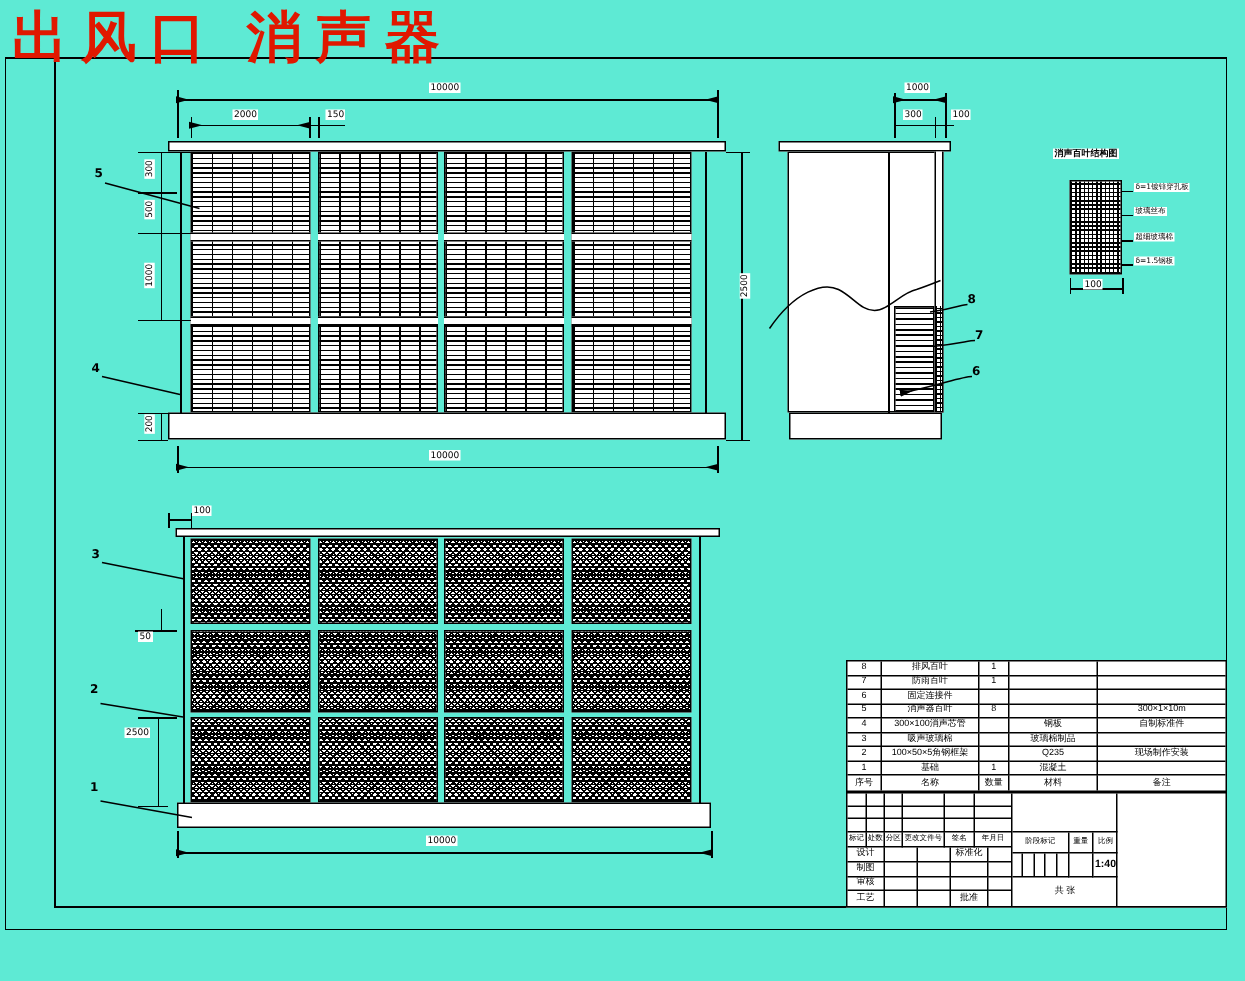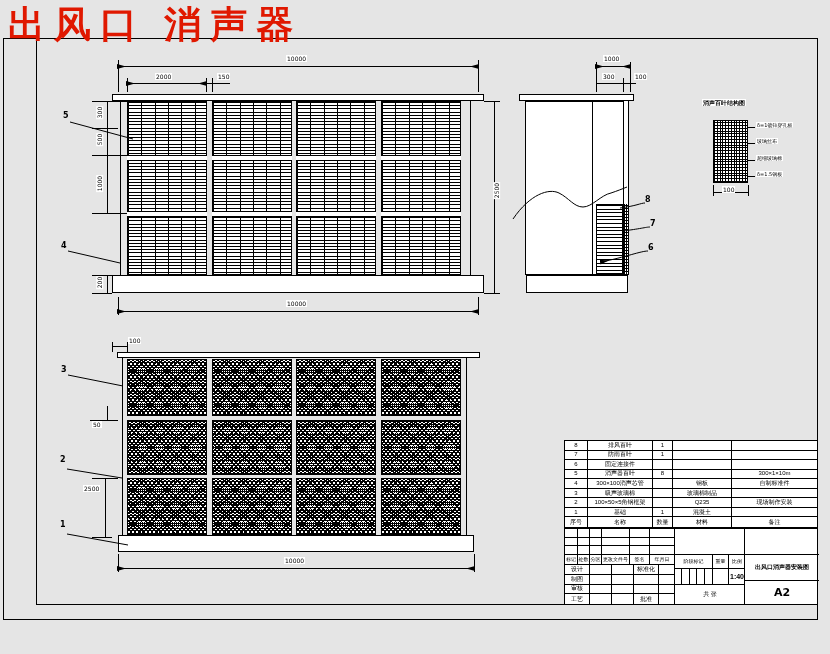--- a/index.html
+++ b/index.html
@@ -1,16 +1,16 @@
 <!DOCTYPE html>
 <html><head>
 <meta charset="utf-8">
 <style>
   html,body{margin:0;padding:0;background:#fff;}
-  #canvas{position:relative;width:830px;height:654px;background:#e5e5e5;overflow:hidden;
+  #canvas{position:relative;width:830px;height:654px;background:#5eead4;overflow:hidden;
           font-family:"Liberation Sans",sans-serif;color:#000;}
   svg.overlay{position:absolute;left:0;top:0;pointer-events:none;}
   
   #main-title{position:absolute;left:8px;top:0px;font-family:"Liberation Serif",serif;
               font-weight:bold;font-size:37px;color:#e01800;letter-spacing:9px;white-space:nowrap;z-index:5;}
   
   .lv{position:absolute;top:101px;height:174px;width:80px;border:1px solid #000;box-sizing:border-box;
       background-color:#fff;
       background-image:repeating-linear-gradient(90deg,#000 0 1px,transparent 1px 13.3px),
                        repeating-linear-gradient(180deg,#000 0 1px,transparent 1px 3.2px);}
@@ -311,20 +311,15 @@
         <div style="border-right:1px solid #000;"></div>
           <div style="border-right:1px solid #000;"></div>
         <div style="border-right:1px solid #000;"></div>
           <div style="border-right:1px solid #000;"></div>
           <div></div>
       </div>
       <div class="tbcell" style="position:absolute;left:38px;top:40px;width:16px;height:16px;border-right:1px solid #000;border-bottom:1px solid #000;box-sizing:border-box;"></div>
       <div class="tbcell" style="position:absolute;left:54px;top:40px;width:16px;height:16px;border-bottom:1px solid #000;box-sizing:border-box;font-weight:bold;font-size:7px;">1:40</div>
       <div class="tbcell" style="position:absolute;left:0;top:56px;width:70px;height:19px;">共 张</div>
     </div>
-    <div id="tb-right">
-      <div class="tbcell" style="position:absolute;left:0;top:0;width:74px;height:26px;border-bottom:1px solid #000;box-sizing:border-box;"></div>
-      <div class="tbcell" style="position:absolute;left:0;top:26px;width:74px;height:26px;border-bottom:1px solid #000;box-sizing:border-box;font-weight:bold;">出风口消声器安装图</div>
-      <div class="tbcell" style="position:absolute;left:0;top:52px;width:74px;height:23px;font-size:11px;font-weight:bold;font-family:'DejaVu Sans',sans-serif;">A2</div>
-    </div>
   </div>
 
 </div>
 
 </body></html>

